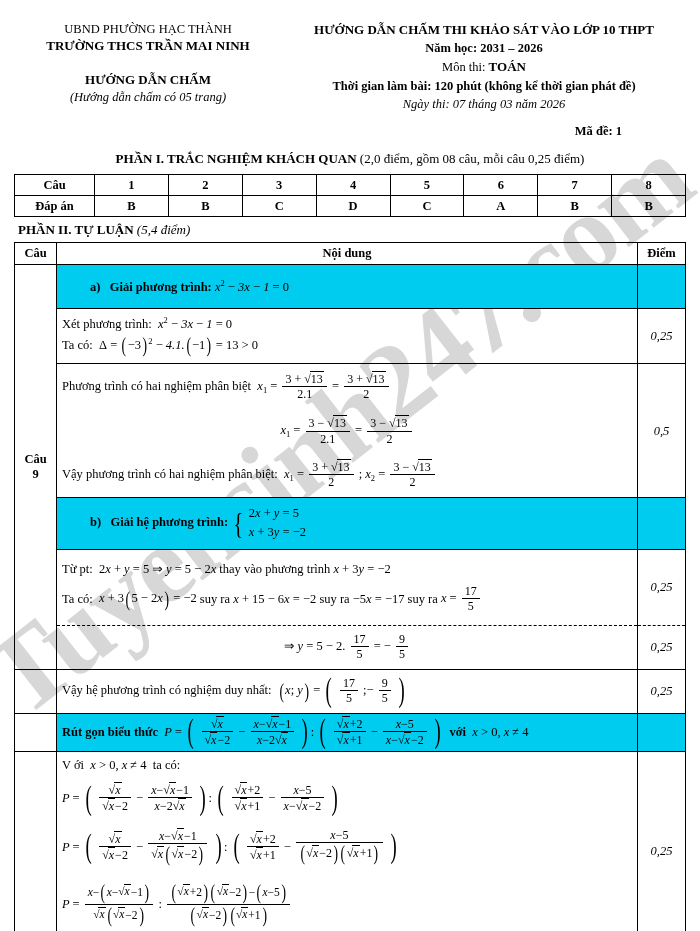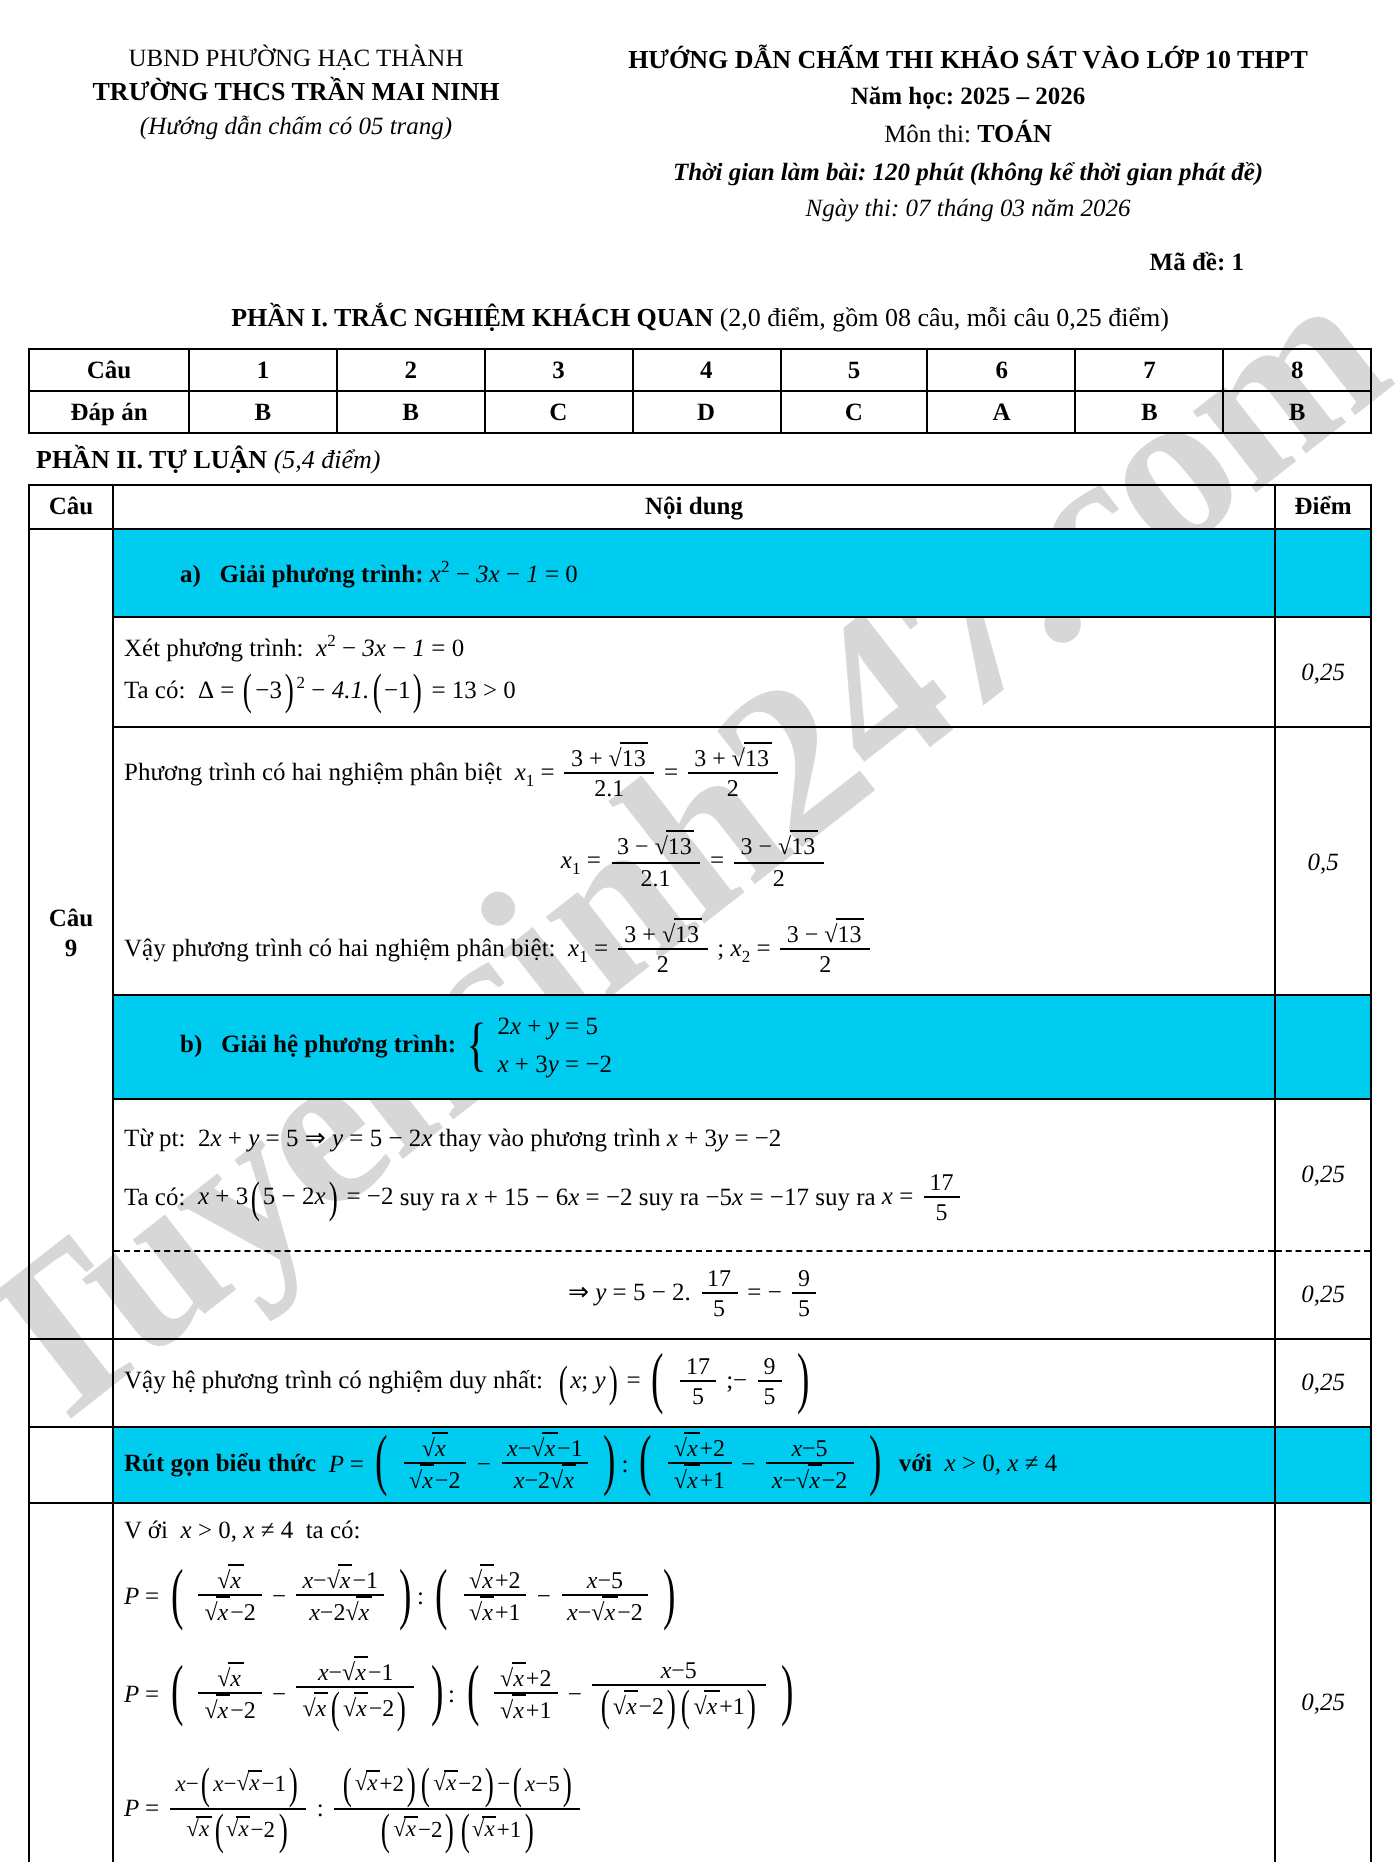--- a/index.html
+++ b/index.html
@@ -44,21 +44,21 @@
 
   .hdr-left .line1 { font-size: 12.5px; }
   .hdr-left .line2 { font-weight: bold; font-size: 13px; margin-top: 1px; }
   .hdr-left .line3 { font-weight: bold; font-size: 13px; margin-top: 18px; }
   .hdr-left .line4 { font-style: italic; font-size: 12.5px; margin-top: 2px; }
 
   .hdr-right .r1 { font-weight: bold; font-size: 13px; }
   .hdr-right .r2 { font-weight: bold; font-size: 12.5px; margin-top: 3px; }
   .hdr-right .r3 { font-size: 12.5px; margin-top: 3px; }
   .hdr-right .r3 b { font-size: 13px; }
-  .hdr-right .r4 { font-weight: bold; font-style: italic; font-size: 12.5px; margin-top: 4px; }
+  .hdr-right .r4 { font-weight: bold; font-size: 12.5px; margin-top: 4px; }
   .hdr-right .r5 { font-style: italic; font-size: 12.5px; margin-top: 3px; }
 
   .made { text-align: right; font-weight: bold; font-size: 12.5px;
           margin-top: 12px; padding-right: 64px; }
 
   
   .part-title { font-size: 13px; margin-top: 12px; text-align: center; }
   .part-title .pt-b { font-weight: bold; }
   .part-title .pt-i { }
   .part2-title { font-size: 13px; margin-top: 5px; text-align: left; padding-left: 4px;}
@@ -185,25 +185,26 @@
 <div id="watermark">
   <div class="wm-text">Tuyensinh247.com</div>
 </div>
 
 <div id="page">
 
   <div class="hdr">
     <div class="hdr-left">
       <div class="line1">UBND PHƯỜNG HẠC THÀNH</div>
       <div class="line2">TRƯỜNG THCS TRẦN MAI NINH</div>
+      <div class="line3">HƯỚNG DẪN CHẤM</div>
       <div class="line4">(Hướng dẫn chấm có 05 trang)</div>
     </div>
     <div class="hdr-right">
       <div class="r1">HƯỚNG DẪN CHẤM THI KHẢO SÁT VÀO LỚP 10 THPT</div>
-      <div class="r2">Năm học: 2025 – 2026</div>
+      <div class="r2">Năm học: 2031 – 2026</div>
       <div class="r3">
         <span>Môn thi:</span>
         <b>TOÁN</b>
       </div>
       <div class="r4">Thời gian làm bài: 120 phút (không kể thời gian phát đề)</div>
       <div class="r5">Ngày thi: 07 tháng 03 năm 2026</div>
     </div>
   </div>
 
   <div class="made">Mã đề: 1</div>

